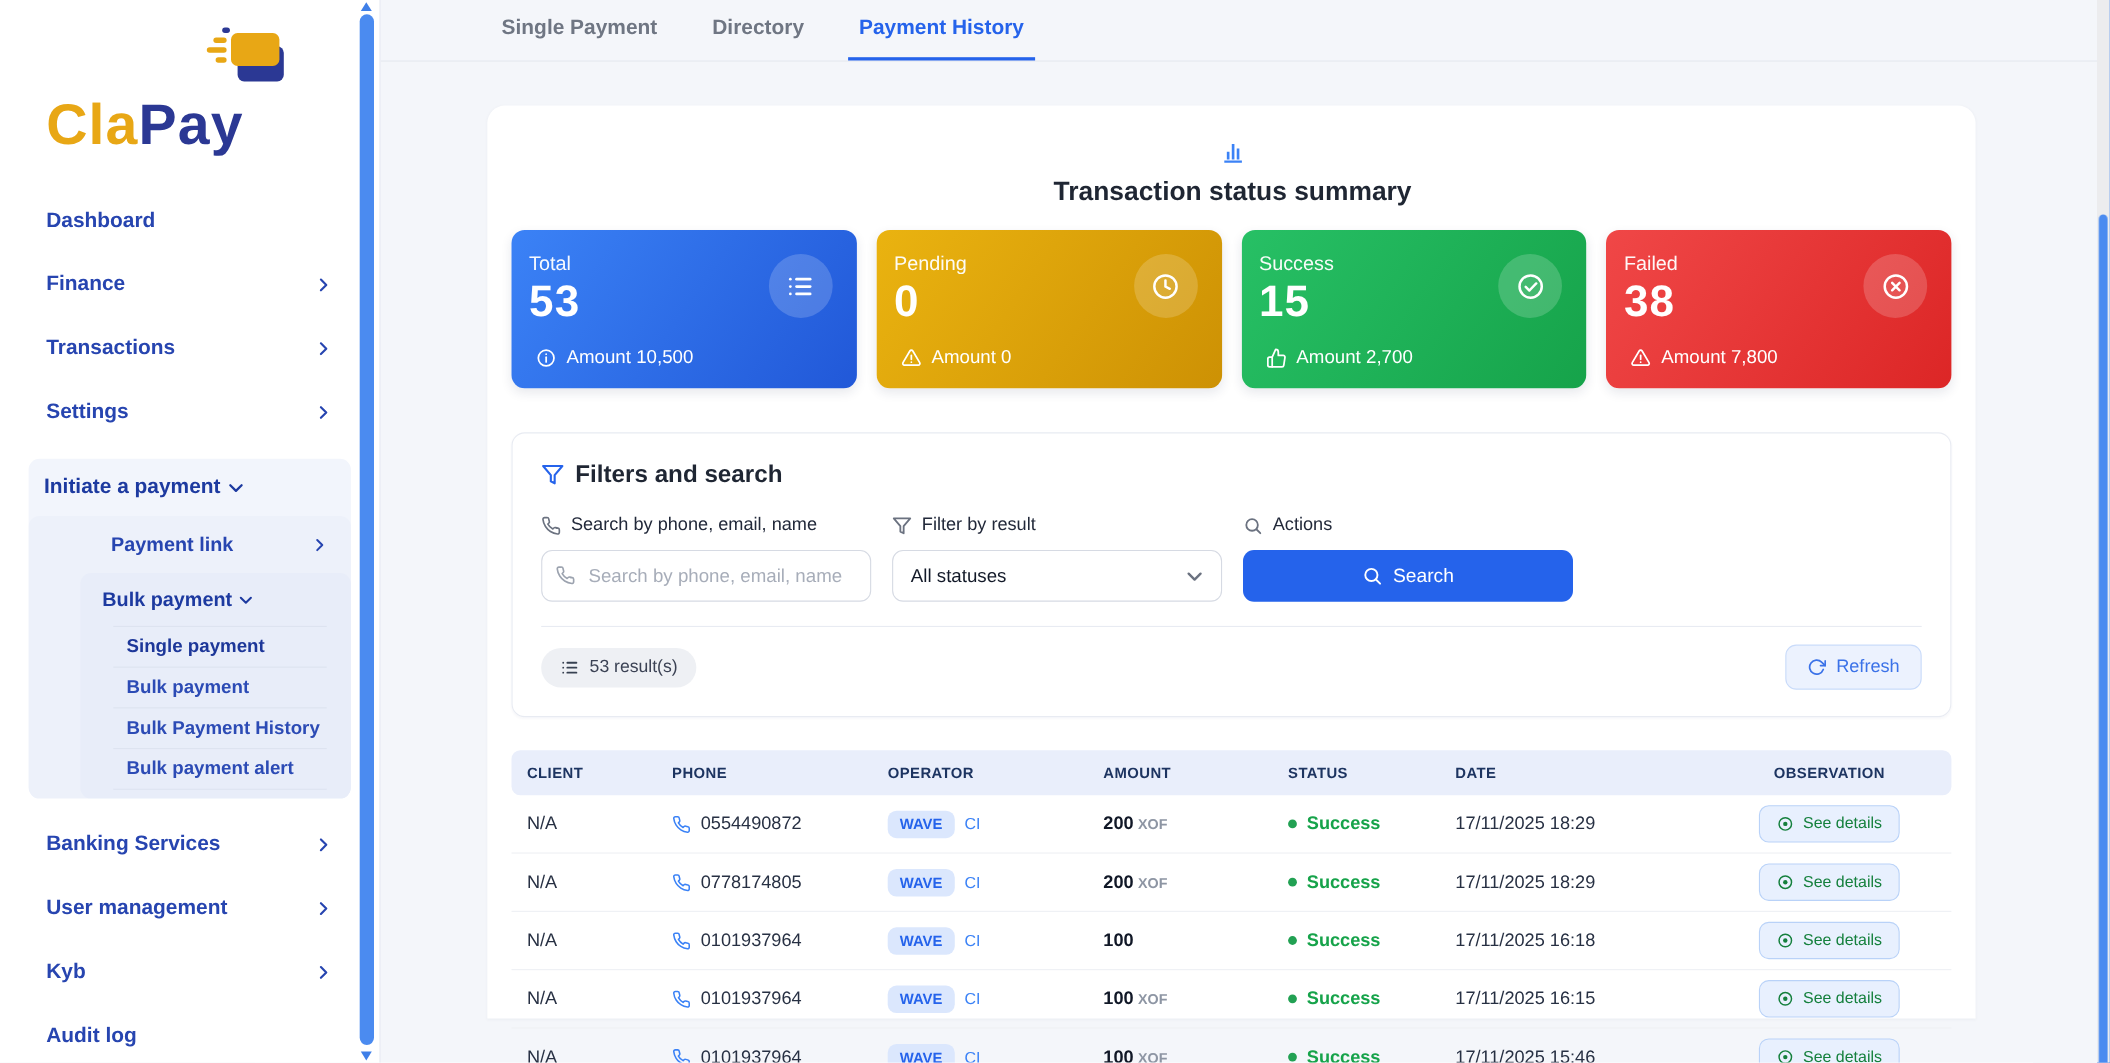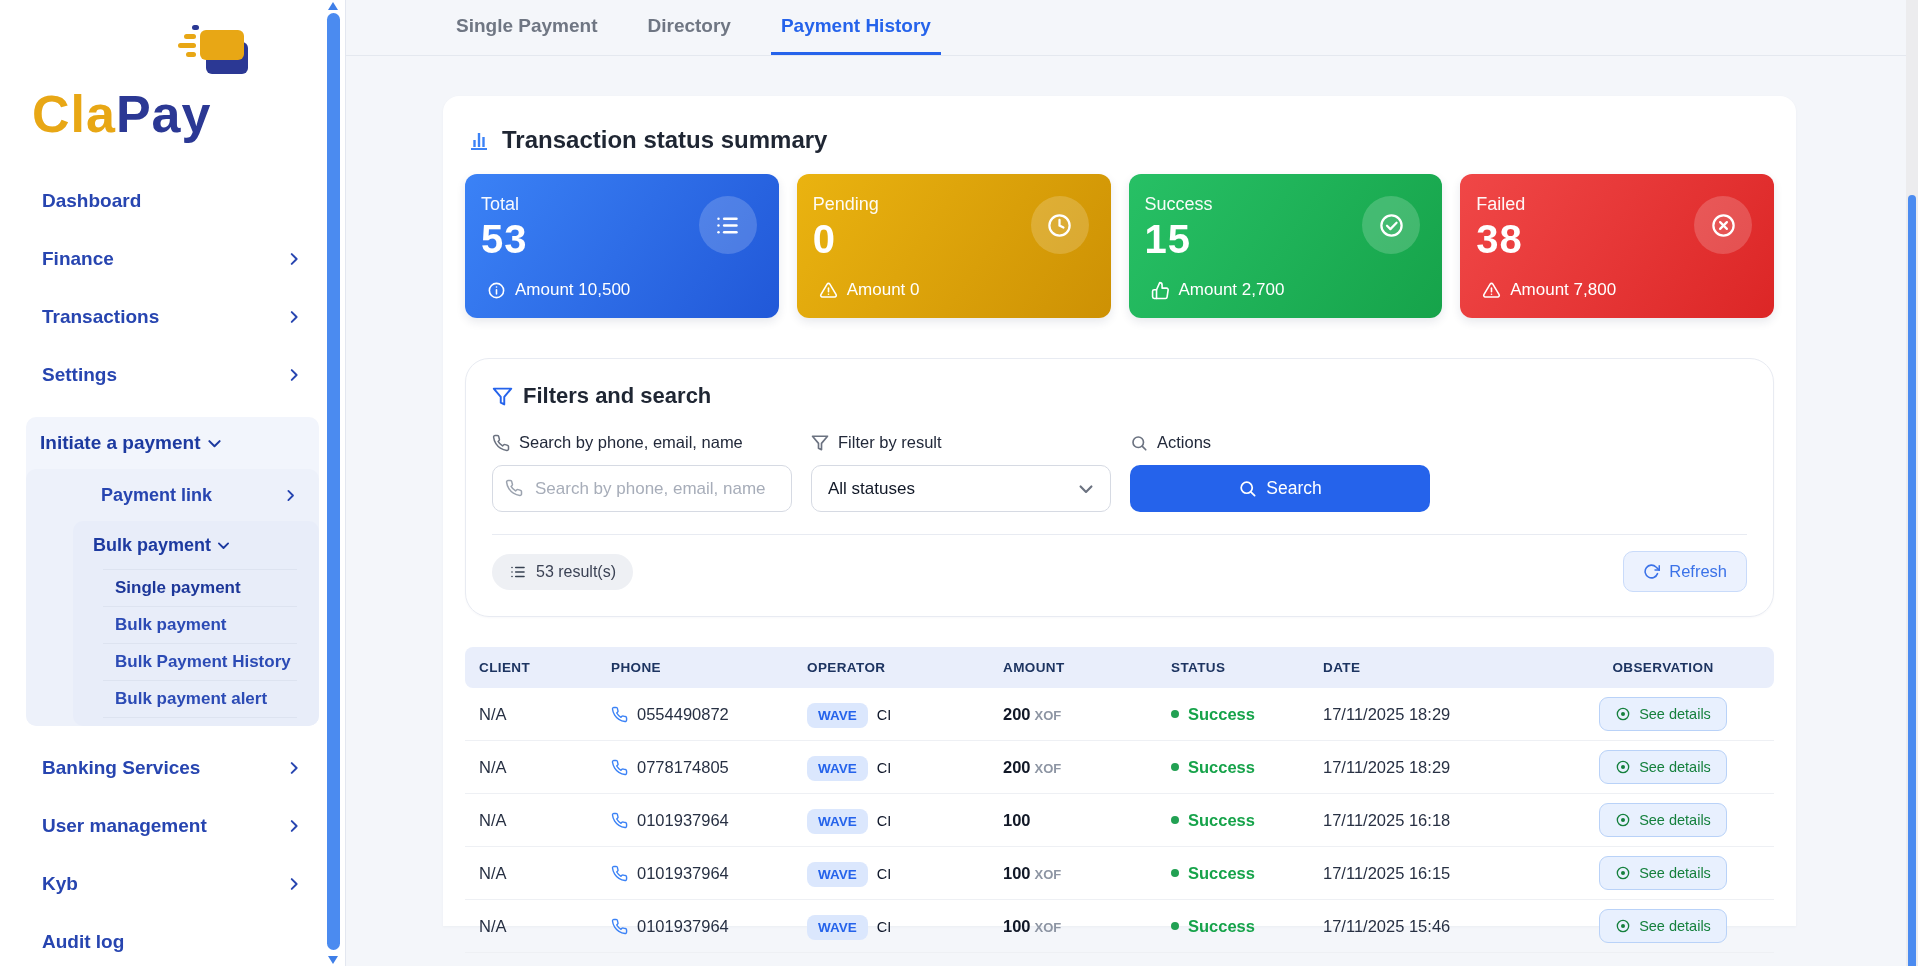--- a/index.html
+++ b/index.html
@@ -1,21 +1,21 @@
 <!DOCTYPE html>
 <html><head>
 <meta charset="utf-8">
 <style>
   * { margin:0; padding:0; box-sizing:border-box; }
   html,body { width:1918px; height:966px; overflow:hidden; }
   body { font-family:"Liberation Sans", sans-serif; background:#f4f6fa; color:#1f2633; }
 
   
   .sidebar { position:fixed; left:0; top:0; bottom:0; width:346px; background:#ffffff; border-right:1px solid #e3e7f0; z-index:5; }
-  .logo { position:relative; margin:30px 0 0 32px; width:240px; height:120px; cursor:pointer; }
+  .logo { position:relative; margin:30px 0 0 42px; width:240px; height:120px; cursor:pointer; }
   .logo-text { position:absolute; left:0; bottom:6px; font-size:52px; font-weight:700; letter-spacing:1px; }
   .logo-text .gold { color:#e8a715; }
   .logo-text .navy { color:#2b3894; }
   .logo-mark { position:absolute; right:18px; top:-6px; }
   .menu { margin-top:22px; }
   .mi { display:flex; align-items:center; justify-content:space-between; height:58px; padding:0 42px; color:#2745b0; font-size:19px; font-weight:600; cursor:pointer; }
   .mi .chev { color:#2745b0; flex:0 0 auto; }
   .group { margin:13px 26px 13px 26px; background:#f2f5fc; border-radius:10px; overflow:hidden; }
   .group-head { display:flex; align-items:center; height:52px; padding:0 14px; color:#1d3aa0; font-size:19px; font-weight:700; cursor:pointer; gap:4px; }
   .subgroup { background:#edf1fa; border-radius:10px;padding-left:47px; }
@@ -33,38 +33,38 @@
   .side-scroll .arr.up { top:2px; border-bottom:8px solid #3f7fe8; }
   .side-scroll .arr.down { bottom:2px; border-top:8px solid #3f7fe8; }
 
   
   .main { margin-left:346px; position:relative; height:966px; }
   .tabs { display:flex; gap:30px; height:56px; padding-left:100px; border-bottom:1px solid #e4e8ef; align-items:stretch; }
   .tab { display:flex; align-items:center; padding:0 10px; font-size:19px; font-weight:600; color:#6f7683; cursor:pointer; border-bottom:3px solid transparent; }
   .tab.active { color:#2563eb; border-bottom-color:#2563eb; }
 
   .panel { margin:40px 0 0 97px; width:1353px; height:830px; background:#ffffff; border-radius:16px 16px 0 0; padding:22px 22px 0 22px; box-shadow:0 1px 3px rgba(30,41,80,.04); }
-  .sec-head { display:flex; align-items:center; gap:11px; margin:8px 0 20px 2px; }
+  .sec-head { display:flex; align-items:center; gap:11px; margin:8px 0 20px 2px;flex-direction:column; }
   .sec-head h2 { font-size:24px; font-weight:700; color:#1f2633; }
   .sec-head .ic { color:#3b82f6; }
 
   
   .cards { display:flex; gap:18px; margin-bottom:40px; }
   .card { position:relative; width:314px; height:144px; border-radius:12px; padding:20px 16px; color:#ffffff; box-shadow:0 4px 10px rgba(30,41,80,.10); }
   .c-blue  { background:linear-gradient(125deg,#3b82f6,#2158d8); }
   .c-gold  { background:linear-gradient(125deg,#eab310,#cd9104); }
   .c-green { background:linear-gradient(125deg,#27c065,#16a34a); }
   .c-red   { background:linear-gradient(125deg,#f04747,#dc2626); }
   .card .lbl { font-size:18px; font-weight:500; opacity:.96; }
   .card .cnt { font-size:40px; font-weight:800; margin-top:2px; letter-spacing:1px; }
   .card .badge { position:absolute; top:22px; right:22px; width:58px; height:58px; border-radius:50%; background:rgba(255,255,255,.18); display:flex; align-items:center; justify-content:center; }
   .card .amt { position:absolute; left:22px; bottom:18px; display:flex; align-items:center; gap:9px; font-size:17px; font-weight:500; }
 
   
-  .filters { border:1px solid #e8ebf2; border-radius:24px; padding:24px 26px 0 26px; margin-bottom:30px; box-shadow:0 1px 2px rgba(30,41,80,.03); }
+  .filters { border:1px solid #e8ebf2; border-radius:12px; padding:24px 26px 0 26px; margin-bottom:30px; box-shadow:0 1px 2px rgba(30,41,80,.03); }
   .f-head { display:flex; align-items:center; gap:10px; margin-bottom:24px; }
   .f-head h3 { font-size:22px; font-weight:700; color:#1f2633; }
   .f-head .ic { color:#2563eb; }
   .f-row { display:flex; gap:19px; }
   .f-group { width:300px; }
   .f-label { display:flex; align-items:center; gap:9px; font-size:16.5px; font-weight:500; color:#22293a; margin-bottom:13px; }
   .f-label .ic { color:#6b7280; }
   .inp-wrap { position:relative; }
   .inp-wrap .ic { position:absolute; left:13px; top:14px; color:#9ca3af; }
   .f-input { width:300px; height:47px; border:1px solid #d6dae3; border-radius:10px; padding:0 14px 0 42px; font-size:17px; font-family:"Liberation Sans",sans-serif; color:#111827; outline:none; }
@@ -81,21 +81,21 @@
   
   .tbl-head, .tbl-row { display:grid; grid-template-columns:132px 196px 196px 168px 152px 240px 228px; align-items:center; }
   .tbl-head { background:#e9eefb; border-radius:8px; height:41px; }
   .tbl-head .th { font-size:13.5px; font-weight:700; color:#1d3461; letter-spacing:.4px; padding-left:14px; }
   .tbl-head .th.obs { text-align:center; padding-left:0; }
   .tbl-row { height:53px; border-bottom:1px solid #eef0f4; font-size:16.5px; color:#273043; }
   .tbl-row > div { padding-left:14px; }
   .cell-phone { display:flex; align-items:center; gap:9px; }
   .cell-phone .ic { color:#3b82f6; }
   .op-badge { background:#dbe7fd; color:#2563eb; font-size:13.5px; font-weight:700; padding:5px 11px; border-radius:8px; }
-  .op-country { color:#0f172a; font-size:14.5px; margin-left:9px; }
+  .op-country { color:#3b82f6; font-size:14.5px; margin-left:9px; }
   .cell-amt b { font-weight:700; color:#111827; }
   .cell-amt .cur { color:#8d95a3; font-size:13px; font-weight:600; margin-left:4px; }
   .cell-status { display:flex; align-items:center; gap:9px; color:#16a34a; font-weight:600; }
   .dot { width:8px; height:8px; border-radius:50%; background:#22a153; }
   .cell-obs { display:flex; justify-content:center; padding-left:0 !important; }
   .btn-details { display:flex; align-items:center; gap:8px; background:#e8f0fe; border:1px solid #b9d2f8; border-radius:9px; padding:8px 15px; font-size:14.5px; color:#15803d; font-family:"Liberation Sans",sans-serif; cursor:pointer; }
 
   
   .page-scroll { position:fixed; right:0; top:0; bottom:0; width:12px; background:#ececee; z-index:9; cursor:pointer; }
   .page-scroll .pthumb { position:absolute; left:2px; right:2px; top:195px; bottom:0; background:#4b8bf0; border-radius:5px 5px 0 0; }

